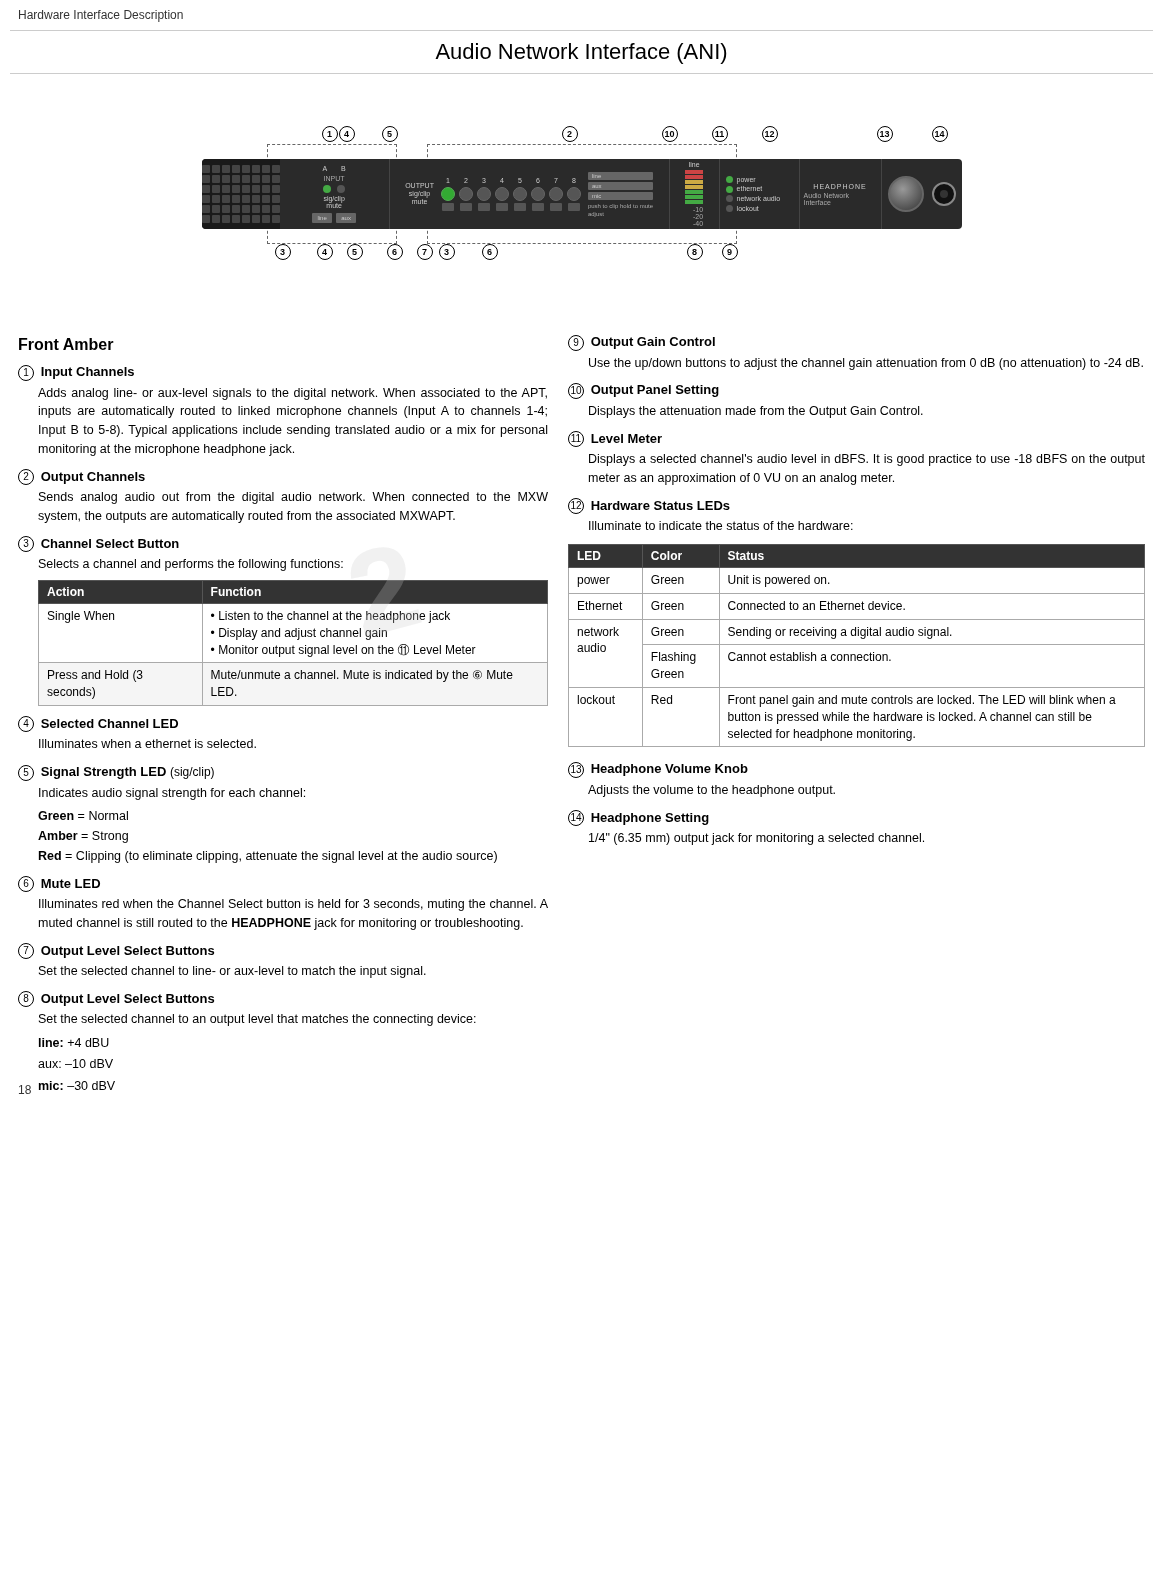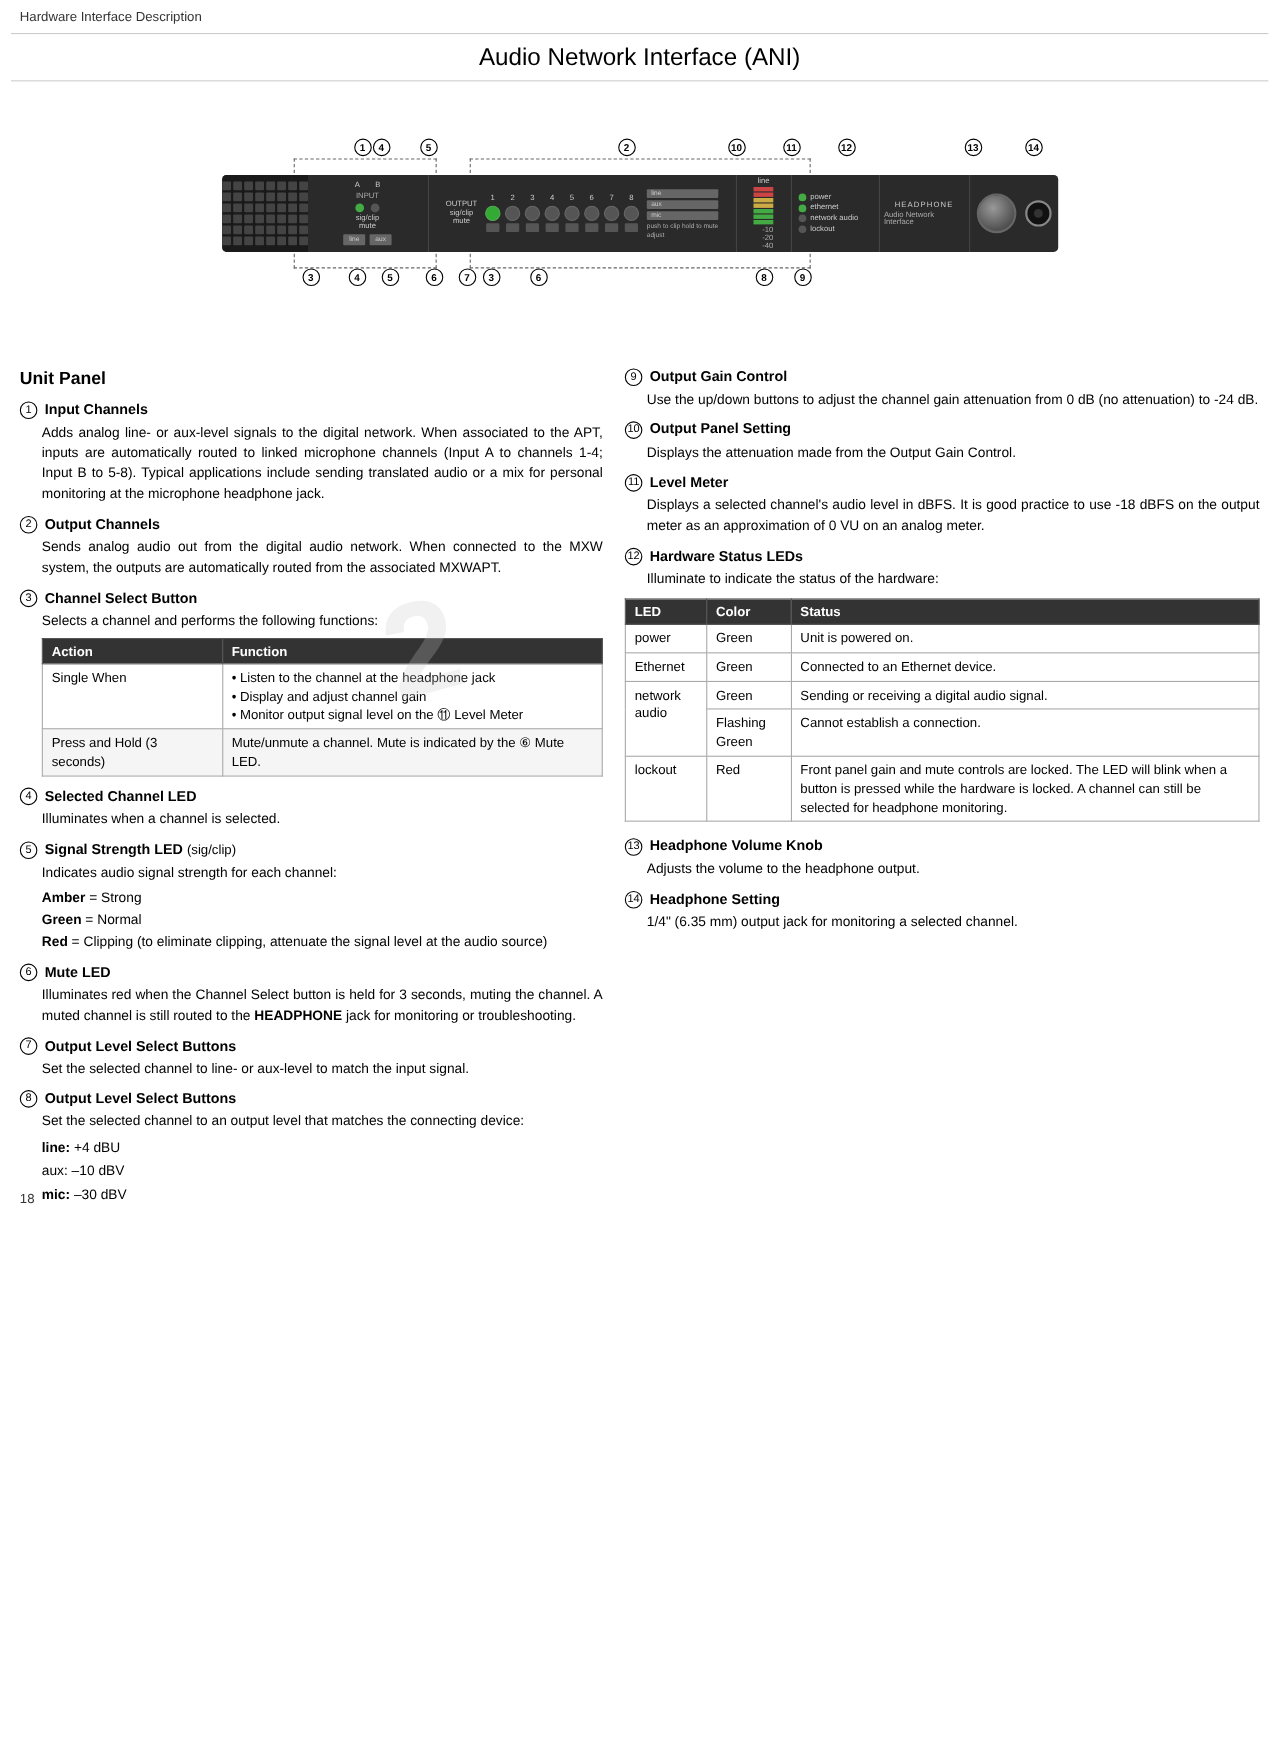--- a/index.html
+++ b/index.html
@@ -431,21 +431,21 @@
 
   <div class="watermark">
     <span>2</span>
   </div>
 
   <div class="main-content">
 
     <div class="left-col">
 
       <div class="section-heading">
-        <span>Unit Panel</span>
+        <span>Front Amber</span>
       </div>
 
       <div class="subsection-heading">
         <span class="circle-num">1</span>
         <span>Input Channels</span>
       </div>
       <p class="body-text indent">
         <span>Adds analog line- or aux-level signals to the digital network. When associated to the APT, inputs are automatically routed to linked microphone channels (Input A to channels 1-4; Input B to 5-8). Typical applications include sending translated audio or a mix for personal monitoring at the microphone headphone jack.</span>
       </p>
 
@@ -484,31 +484,31 @@
             </tr>
           </tbody>
         </table>
       </div>
 
       <div class="subsection-heading">
         <span class="circle-num">4</span>
         <span>Selected Channel LED</span>
       </div>
       <p class="body-text indent">
-        <span>Illuminates when a channel is selected.</span>
+        <span>Illuminates when a ethernet is selected.</span>
       </p>
 
       <div class="subsection-heading">
         <span class="circle-num">5</span>
         <span> Signal Strength LED <span style="font-weight:normal;font-size:12px;">(sig/clip)</span></span>
       </div>
       <p class="body-text indent">Indicates audio signal strength for each channel:</p>
       <div class="indent" style="margin-top:3px;font-size:12.5px;line-height:1.6;">
+        <div><span style="font-weight:bold;">Green</span> = Normal</div>
         <div><span style="font-weight:bold;">Amber</span> = Strong</div>
-        <div><span style="font-weight:bold;">Green</span> = Normal</div>
         <div><span style="font-weight:bold;">Red</span> = Clipping (to eliminate clipping, attenuate the signal level at the audio source)</div>
       </div>
 
       <div class="subsection-heading">
         <span class="circle-num">6</span>
         <span>Mute LED</span>
       </div>
       <p class="body-text indent">
         Illuminates red when the Channel Select button is held for 3 seconds, muting the channel. A muted channel is still routed to the <strong>HEADPHONE</strong> jack for monitoring or troubleshooting.
       </p>

